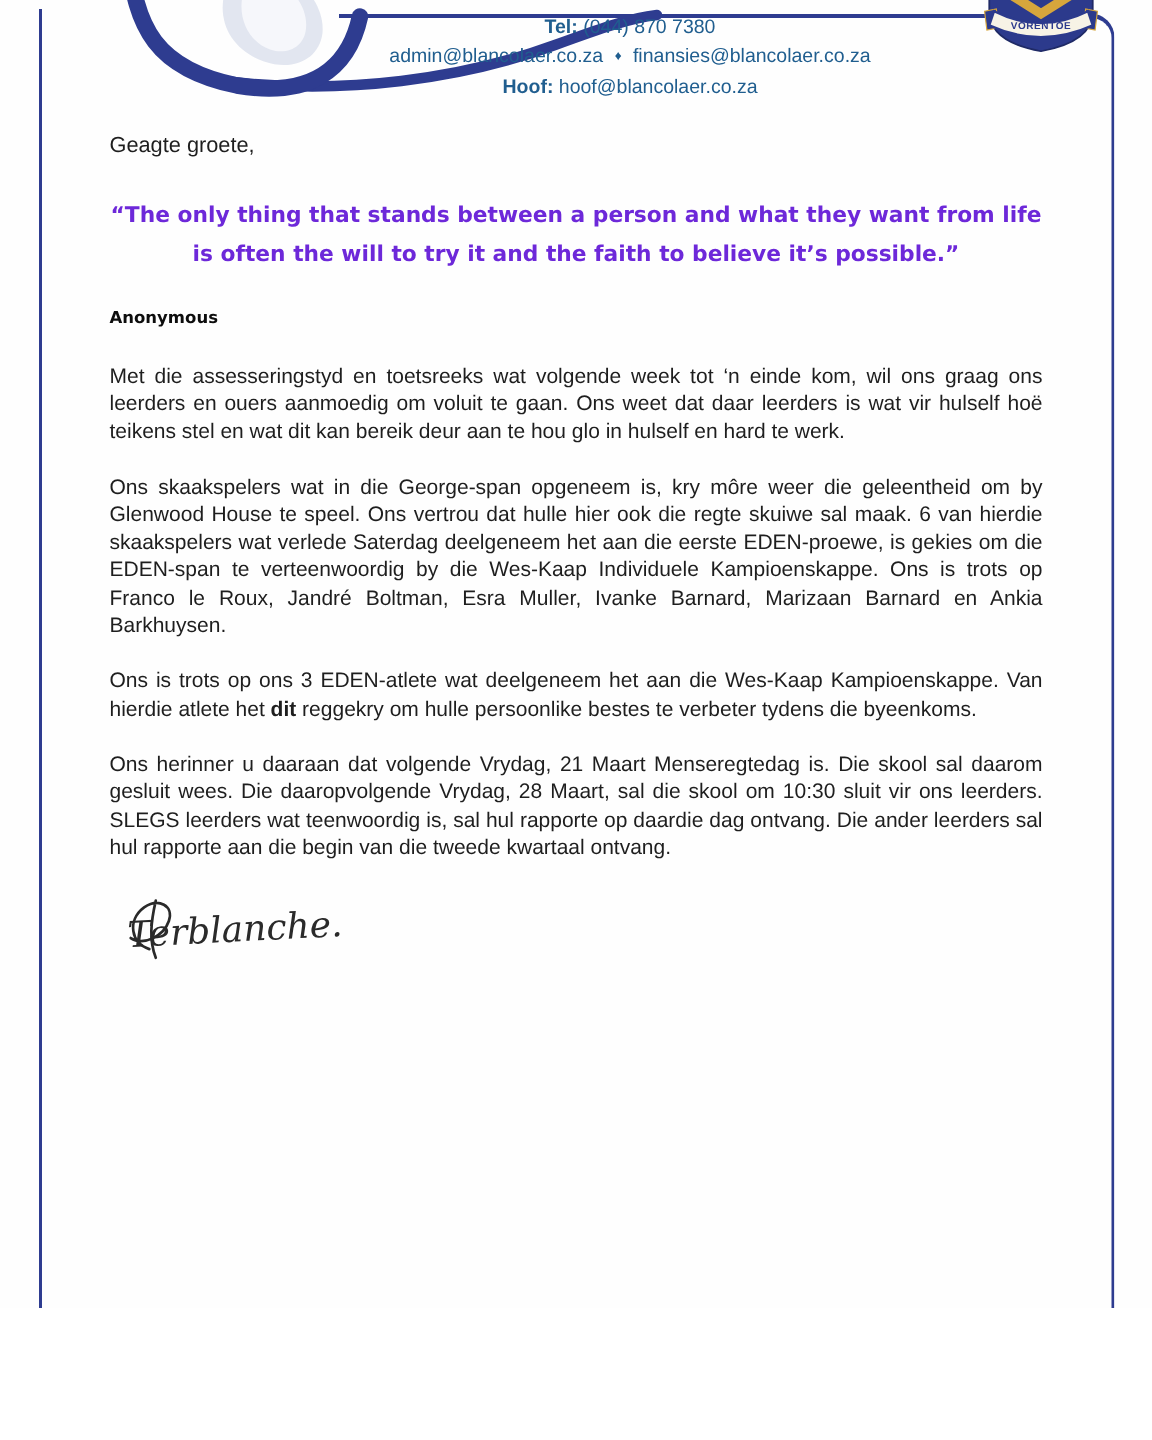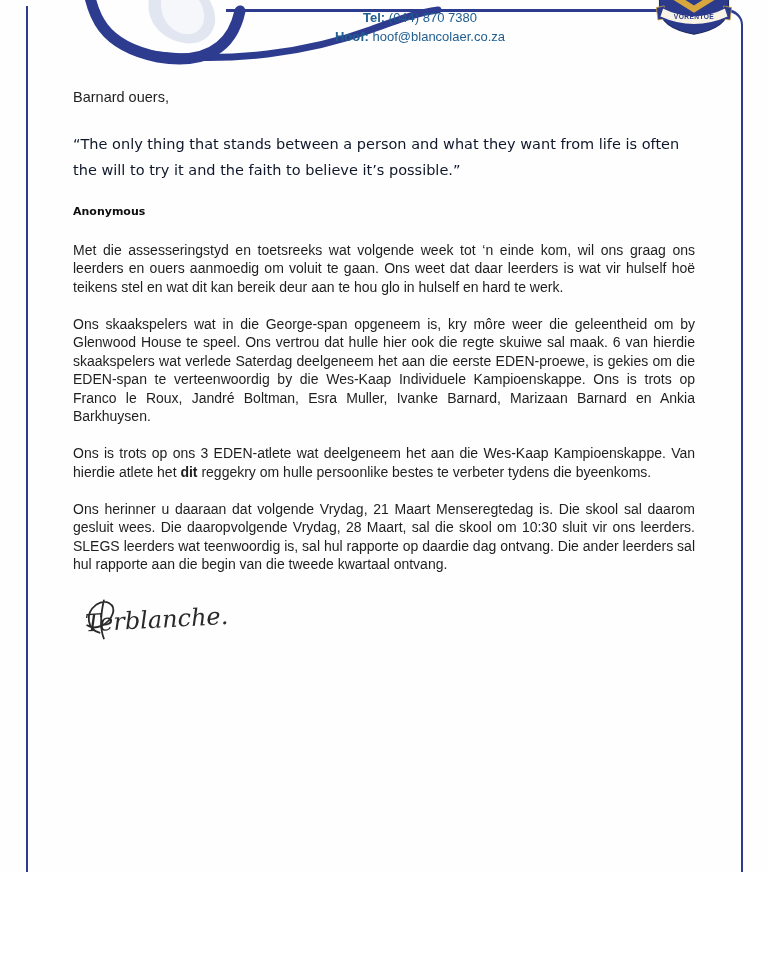--- a/index.html
+++ b/index.html
@@ -25,22 +25,22 @@
   .contact{position:absolute;left:120px;top:8px;width:600px;text-align:center;
     color:var(--steel);font-size:13px;line-height:19px;}
   .contact .b{font-weight:bold;}
   .contact .diamond{font-size:9px;position:relative;top:-1px;padding:0 4px;}
 
   
   .letter{position:absolute;left:73px;top:88px;width:622px;color:var(--ink);
     font-size:14px;line-height:18.5px;}
   .date{margin:0 0 20px;font-size:14.5px;}
   .salutation{margin:0 0 24px;font-size:14.5px;}
-  .quote{margin:0 0 16px;font-family:"DejaVu Sans",sans-serif;font-weight:normal;
-    color:#0f172a;font-size:14.5px;line-height:26px;}
+  .quote{margin:0 0 16px;font-family:"DejaVu Sans",sans-serif;font-weight:bold;
+    color:#6d28d9;font-size:14.5px;line-height:26px;text-align:center;}
   .quote-attr{font-family:"DejaVu Sans",sans-serif;font-weight:bold;color:#0d0d0d;
     font-size:11px;line-height:26px;margin:0 0 16px;}
   .letter p{margin:0 0 18.5px;text-align:justify;}
   .letter p .b{font-weight:bold;}
   .closing{margin:24px 0 10px;font-size:14.5px;}
   .sig-wrap{height:56px;margin:0 0 4px;}
   .signatory-name{font-size:14.5px;line-height:18px;}
   .signatory-title{font-size:14.5px;line-height:18px;}
 </style>
 </head>
@@ -70,27 +70,32 @@
     <path d="M10,30 Q50,50 90,30 L94,42 Q50,62 6,42 Z" fill="#f7f3e6" stroke="#2c3a8c" stroke-width="2"></path>
     <text x="50" y="45" text-anchor="middle" font-family="Liberation Sans, sans-serif" font-size="8.5" font-weight="bold" fill="#2c3a8c" letter-spacing="0.5">VORENTOE</text>
   </svg>
 
   <div class="contact">
     <div>
       <span class="b">Tel:</span>
       <span>(044) 870 7380</span>
     </div>
     <div>
+      <span>admin@blancolaer.co.za</span>
+      <span class="diamond">♦</span>
+      <span>finansies@blancolaer.co.za</span>
+    </div>
+    <div>
       <span class="b">Hoof:</span>
       <span>hoof@blancolaer.co.za</span>
     </div>
   </div>
 
   <div class="letter">
-    <div class="salutation">Barnard ouers,</div>
+    <div class="salutation">Geagte groete,</div>
 
     <div class="quote">“The only thing that stands between a person and what they want from life is often the will to try it and the faith to believe it’s possible.”</div>
     <div class="quote-attr">Anonymous</div>
 
     <div id="paragraphs">
         <p><span>Met die assesseringstyd en toetsreeks wat volgende week tot ‘n einde kom, wil ons graag ons leerders en ouers aanmoedig om voluit te gaan. Ons weet dat daar leerders is wat vir hulself hoë teikens stel en wat dit kan bereik deur aan te hou glo in hulself en hard te werk.</span></p>
         <p><span>Ons skaakspelers wat in die George-span opgeneem is, kry môre weer die geleentheid om by Glenwood House te speel. Ons vertrou dat hulle hier ook die regte skuiwe sal maak. 6 van hierdie skaakspelers wat verlede Saterdag deelgeneem het aan die eerste EDEN-proewe, is gekies om die EDEN-span te verteenwoordig by die Wes-Kaap Individuele Kampioenskappe. Ons is trots op Franco le Roux, Jandré Boltman, Esra Muller, Ivanke Barnard, Marizaan Barnard en Ankia Barkhuysen.</span></p>
         <p><span>Ons is trots op ons 3 EDEN-atlete wat deelgeneem het aan die Wes-Kaap Kampioenskappe. Van hierdie atlete het </span><span class="b">dit</span><span> reggekry om hulle persoonlike bestes te verbeter tydens die byeenkoms.</span></p>
         <p><span>Ons herinner u daaraan dat volgende Vrydag, 21 Maart Menseregtedag is. Die skool sal daarom gesluit wees. Die daaropvolgende Vrydag, 28 Maart, sal die skool om 10:30 sluit vir ons leerders. SLEGS leerders wat teenwoordig is, sal hul rapporte op daardie dag ontvang. Die ander leerders sal hul rapporte aan die begin van die tweede kwartaal ontvang.</span></p>
       </div>

